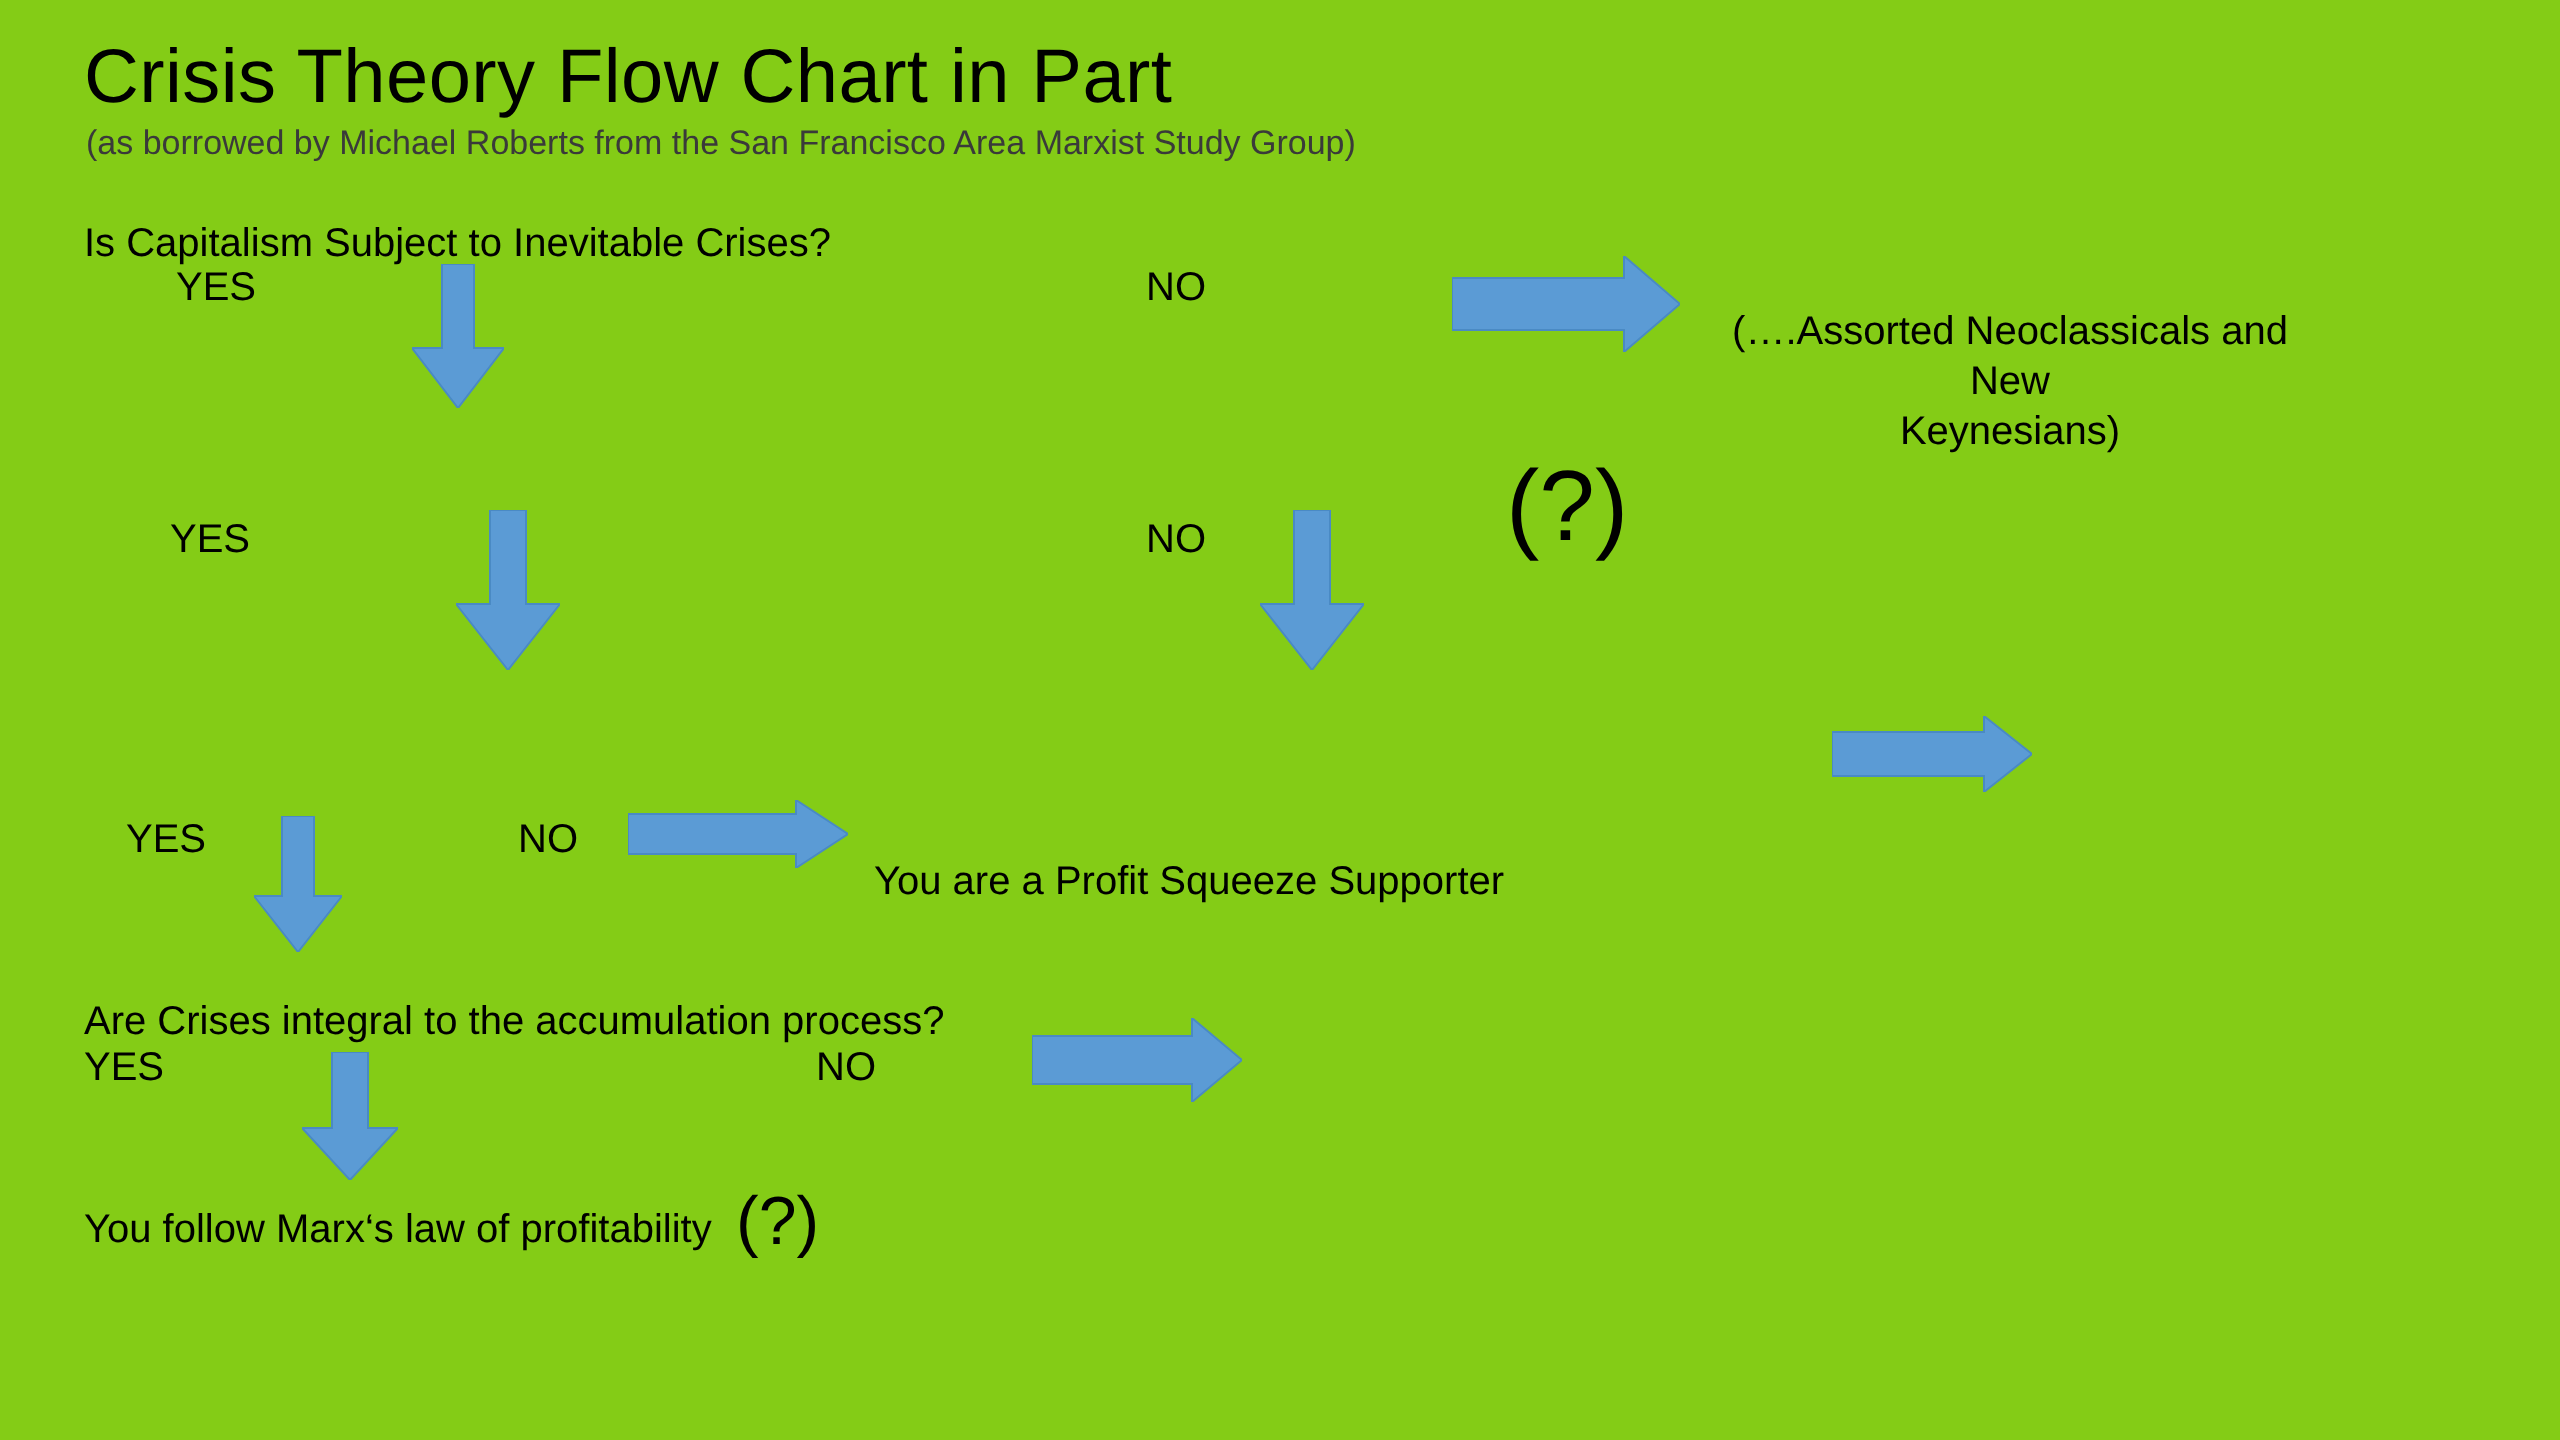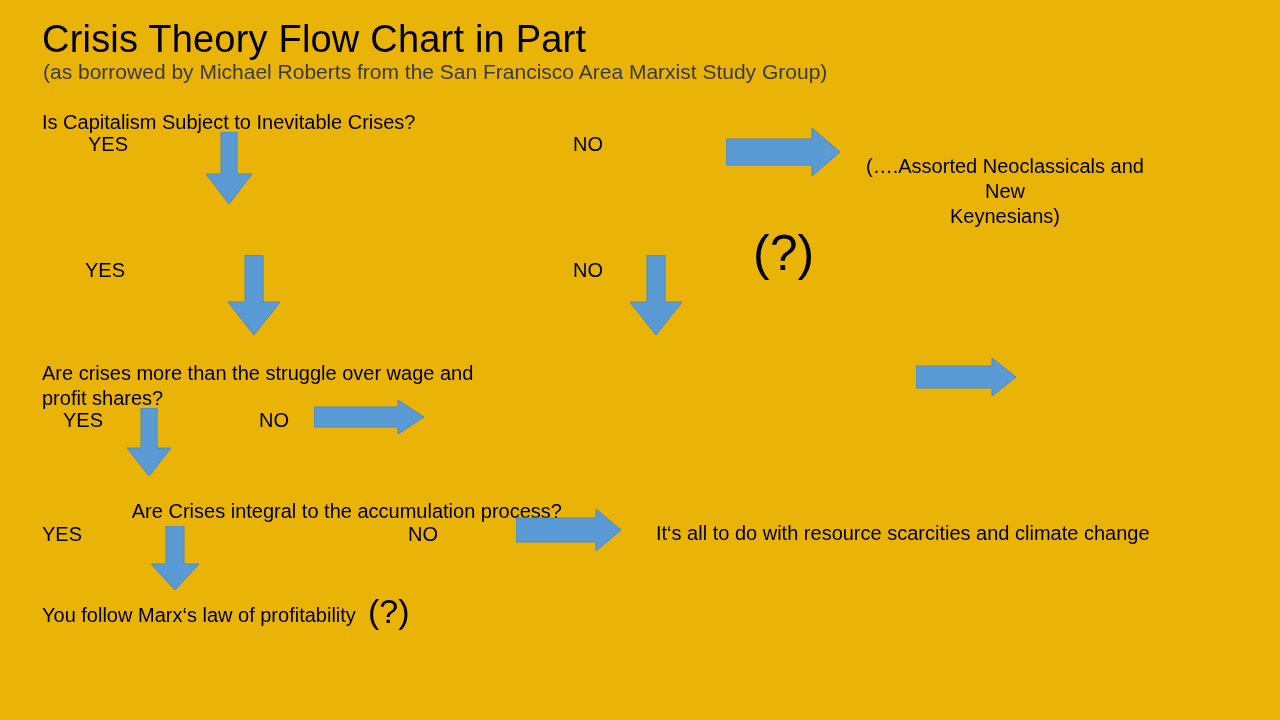--- a/index.html
+++ b/index.html
@@ -9,40 +9,40 @@
     background: #ffffff;
   }
   body {
     font-family: "Liberation Sans", sans-serif;
     color: #000000;
   }
   #slide {
     position: relative;
     width: 1280px;
     height: 720px;
-    background: #eab308;
+    background: #84cc16;
     overflow: hidden;
   }
   .abs { position: absolute; }
 
   
   #title {
     left: 42px;
     top: 16px;
     font-size: 38px;
     line-height: 46px;
     font-weight: 400;
     letter-spacing: 0.2px;
     color: #000000;
     white-space: nowrap;
   }
   #subtitle {
     left: 43px;
     top: 60px;
-    font-size: 21px;
+    font-size: 17px;
     line-height: 24px;
     font-weight: 400;
     color: #3a3a3a;
     white-space: nowrap;
   }
 
   
   .txt {
     font-size: 20px;
     line-height: 25px;
@@ -108,65 +108,63 @@
   </div>
 
   <div class="abs arrow" style="left:630px; top:255px;">
     <svg width="52" height="80" viewBox="0 0 52 80">
       <polygon points="17,0 35,0 35,47 52,47 26,80 0,47 17,47" fill="#5B9BD5" stroke="#4A8AC4" stroke-width="1"></polygon>
     </svg>
   </div>
 
   <div class="abs qmark" style="left:753px; top:228px;">(?)</div>
 
-  <div class="abs txt" style="left:42px; top:361px; width:470px;">Are crises more than the struggle over wage and
-profit shares?</div>
 
   <div class="abs txt" style="left:63px; top:408px;">YES</div>
 
   <div class="abs txt" style="left:259px; top:408px;">NO</div>
 
   <div class="abs arrow" style="left:127px; top:408px;">
     <svg width="44" height="68" viewBox="0 0 44 68">
       <polygon points="14,0 30,0 30,40 44,40 22,68 0,40 14,40" fill="#5B9BD5" stroke="#4A8AC4" stroke-width="1"></polygon>
     </svg>
   </div>
 
   <div class="abs arrow" style="left:314px; top:400px;">
     <svg width="110" height="34" viewBox="0 0 110 34">
       <polygon points="0,7 84,7 84,0 110,17 84,34 84,27 0,27" fill="#5B9BD5" stroke="#4A8AC4" stroke-width="1"></polygon>
     </svg>
   </div>
 
+  <div class="abs txt" style="left:437px; top:429px;">You are a Profit Squeeze Supporter</div>
 
 
   <div class="abs arrow" style="left:916px; top:358px;">
     <svg width="100" height="38" viewBox="0 0 100 38">
       <polygon points="0,8 76,8 76,0 100,19 76,38 76,30 0,30" fill="#5B9BD5" stroke="#4A8AC4" stroke-width="1"></polygon>
     </svg>
   </div>
 
 
-  <div class="abs txt" style="left:42px; top:499px; width:520px;text-align:right;">Are Crises integral to the accumulation process?</div>
+  <div class="abs txt" style="left:42px; top:499px; width:520px;">Are Crises integral to the accumulation process?</div>
 
   <div class="abs txt" style="left:42px; top:522px;">YES</div>
 
   <div class="abs txt" style="left:408px; top:522px;">NO</div>
 
   <div class="abs arrow" style="left:151px; top:526px;">
     <svg width="48" height="64" viewBox="0 0 48 64">
       <polygon points="15,0 33,0 33,38 48,38 24,64 0,38 15,38" fill="#5B9BD5" stroke="#4A8AC4" stroke-width="1"></polygon>
     </svg>
   </div>
 
   <div class="abs arrow" style="left:516px; top:509px;">
     <svg width="105" height="42" viewBox="0 0 105 42">
       <polygon points="0,9 80,9 80,0 105,21 80,42 80,33 0,33" fill="#5B9BD5" stroke="#4A8AC4" stroke-width="1"></polygon>
     </svg>
   </div>
 
-  <div class="abs txt" style="left:656px; top:521px;">It‘s all to do with resource scarcities and climate change</div>
 
   <div class="abs txt" style="left:42px; top:603px;">You follow Marx‘s law of profitability</div>
 
   <div class="abs qmark small" style="left:368px; top:594px;">(?)</div>
 
 </div>
 
 </body></html>

